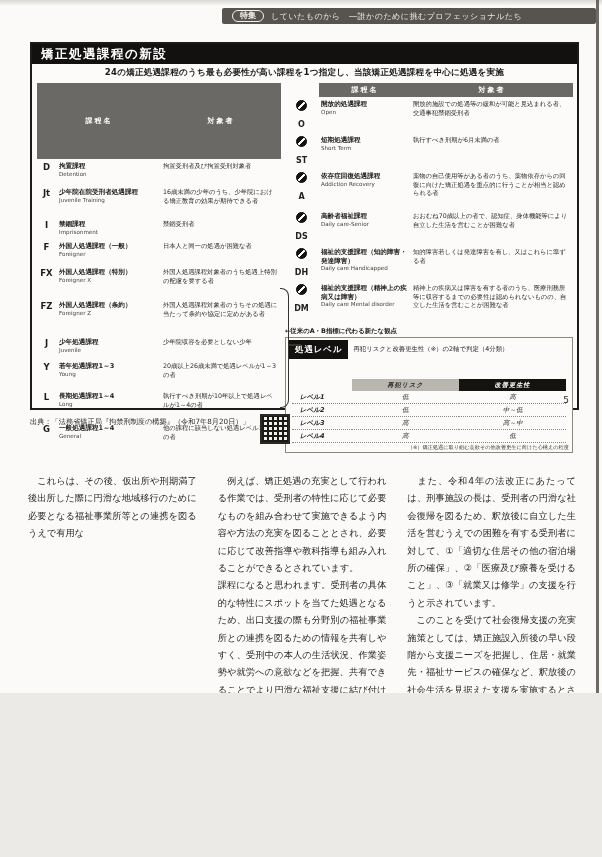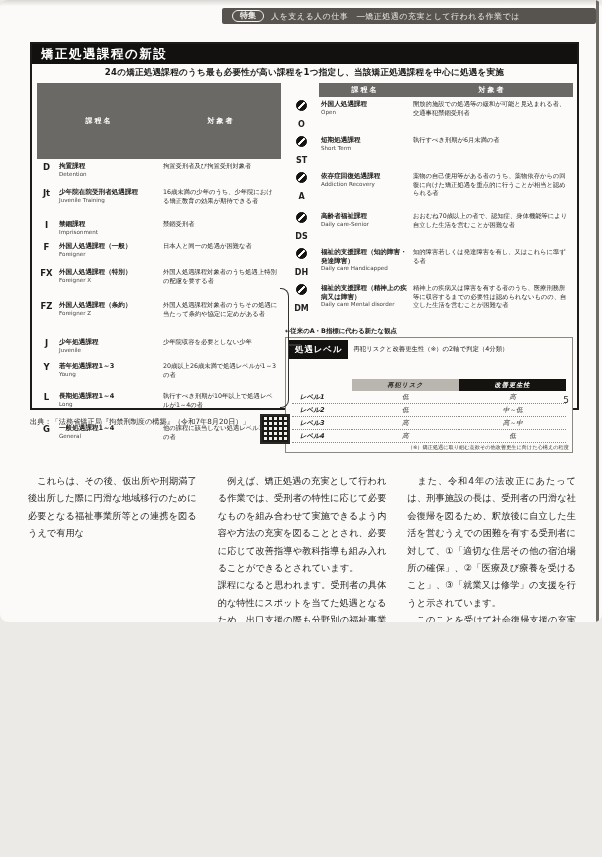--- a/index.html
+++ b/index.html
@@ -4,24 +4,23 @@
 <style>
   * { margin: 0; padding: 0; box-sizing: border-box; }
   html, body { width: 602px; height: 857px; }
   body {
     font-family: "DejaVu Sans", "Liberation Sans", sans-serif;
     background: #eceae6;
     position: relative;
     color: #222;
   }
   .page {
-    position: absolute; left: 0; top: 0; width: 602px; height: 622px;
+    position: absolute; left: 0; top: 0; width: 602px; height: 693px;
     background: #fbfaf8;
     overflow: hidden;
-    border-radius: 8px;
   }
   .scan-edge-right {
     position: absolute; right: 3px; top: 0; width: 3px; height: 100%;
     background: #55514b; opacity: .85;
   }
   .scan-shadow-top {
     position: absolute; left: 0; top: 0; width: 100%; height: 6px;
     background: linear-gradient(to bottom, rgba(120,115,108,.25), rgba(0,0,0,0));
   }
 
@@ -141,21 +140,21 @@
   .footer .pageno { font-size: 10px; }
 </style>
 </head>
 <body>
 
 <div class="page">
   <div class="scan-shadow-top"></div>
 
   <div class="header-bar">
     <span class="header-pill">特集</span>
-    <span class="header-title">人を支える人の仕事　―矯正処遇の充実として行われる作業では</span>
+    <span class="header-title">していたものから　―誰かのために挑むプロフェッショナルたち</span>
   </div>
 
   <div class="figure">
     <div class="figure-title-bar">
       <span>矯正処遇課程の新設</span>
     </div>
     <div class="figure-subtitle">24の矯正処遇課程のうち最も必要性が高い課程を1つ指定し、当該矯正処遇課程を中心に処遇を実施</div>
 
     <div class="tables-wrap">
 
@@ -266,21 +265,21 @@
           <tbody>
               <tr>
             <th style="background:transparent"></th>
             <th>課程名</th>
             <th>対象者</th>
           </tr>
           <tr style="height:30px">
             <td class="icon-code-cell"><span class="new-badge-icon"></span>
                 <span class="right-code">O</span></td>
             <td>
-                  <div class="cname-jp">外国人処遇課程</div>
+                  <div class="cname-jp">開放的処遇課程</div>
                 <div class="cname-en">Open</div>
                 </td>
             <td class="ctarget">開放的施設での処遇等の緩和が可能と見込まれる者、交通事犯禁錮受刑者</td>
           </tr>
           <tr style="height:22px">
             <td class="icon-code-cell"><span class="new-badge-icon"></span>
                 <span class="right-code">ST</span></td>
             <td>
                   <div class="cname-jp">短期処遇課程</div>
                 <div class="cname-en">Short Term</div>

